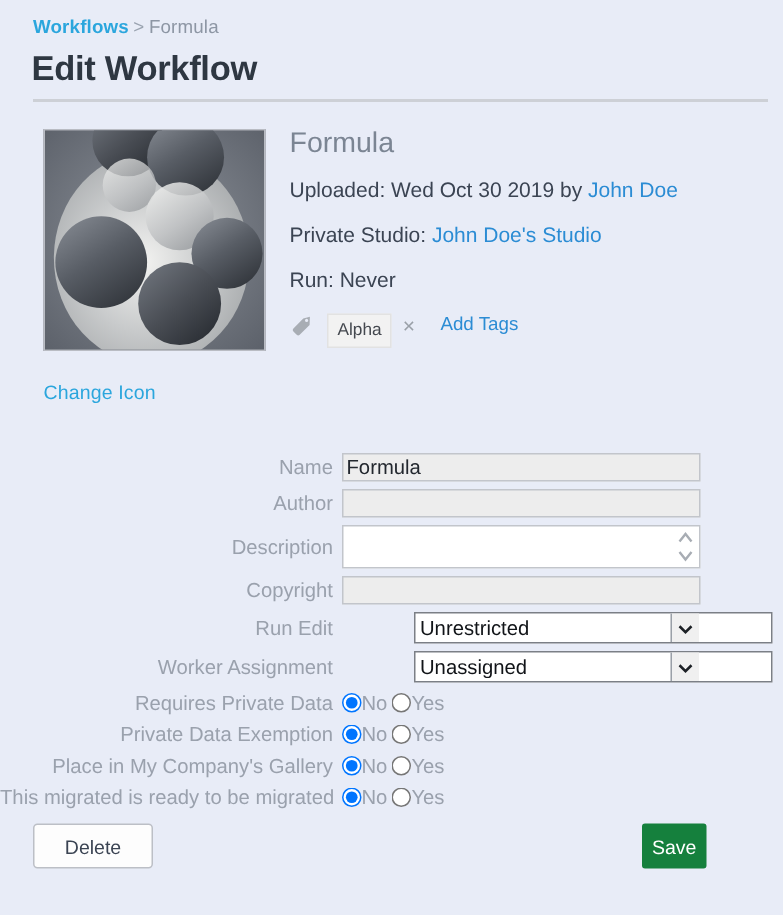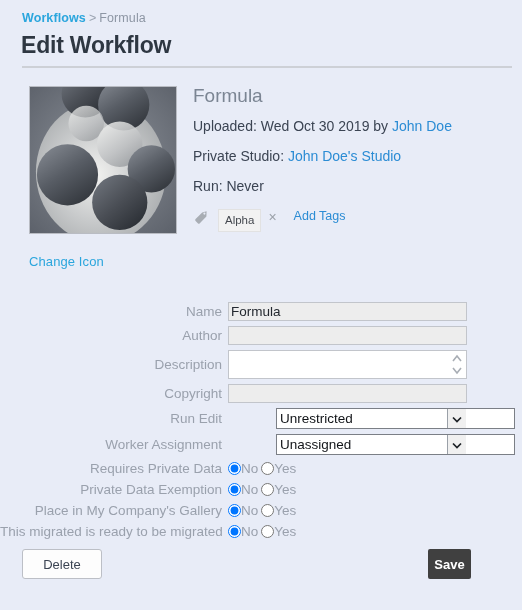--- a/index.html
+++ b/index.html
@@ -318,29 +318,28 @@
     color: #3b4453;
     cursor: pointer;
     padding: 0;
   }
   .btn-save {
     position: absolute;
     left: 428px;
     top: 0;
     width: 43px;
     height: 30px;
-    background: #404040;
+    background: #15803d;
     border: none;
     border-radius: 2px;
     font-family: "Liberation Sans", sans-serif;
     font-size: 13px;
     color: #ffffff;
     cursor: pointer;
     padding: 0;
-    font-weight: bold;
   }
 </style>
 </head>
 <body>
 
 <div class="breadcrumb">
   <a class="crumb-link">Workflows</a><span class="crumb-sep">&gt;</span><span class="crumb-current">Formula</span>
 </div>
 
 <div class="page-title">Edit Workflow</div>

